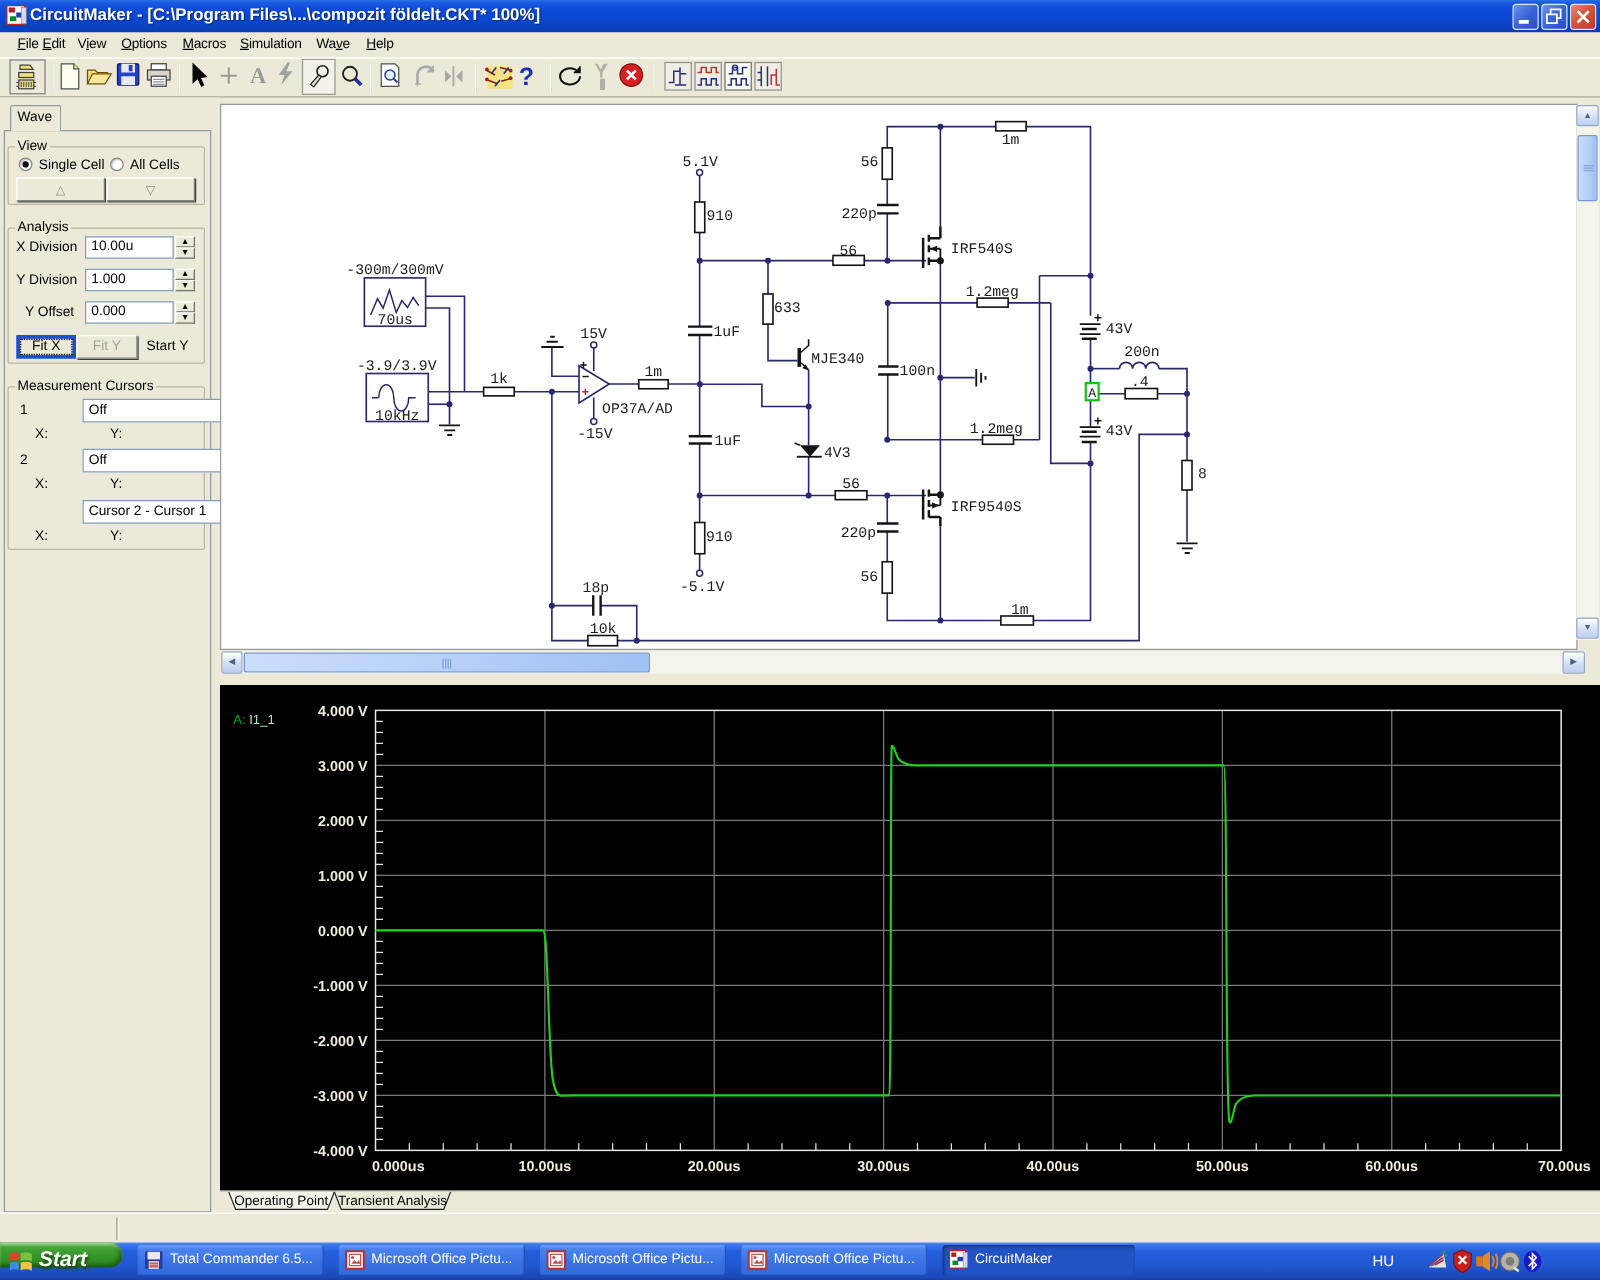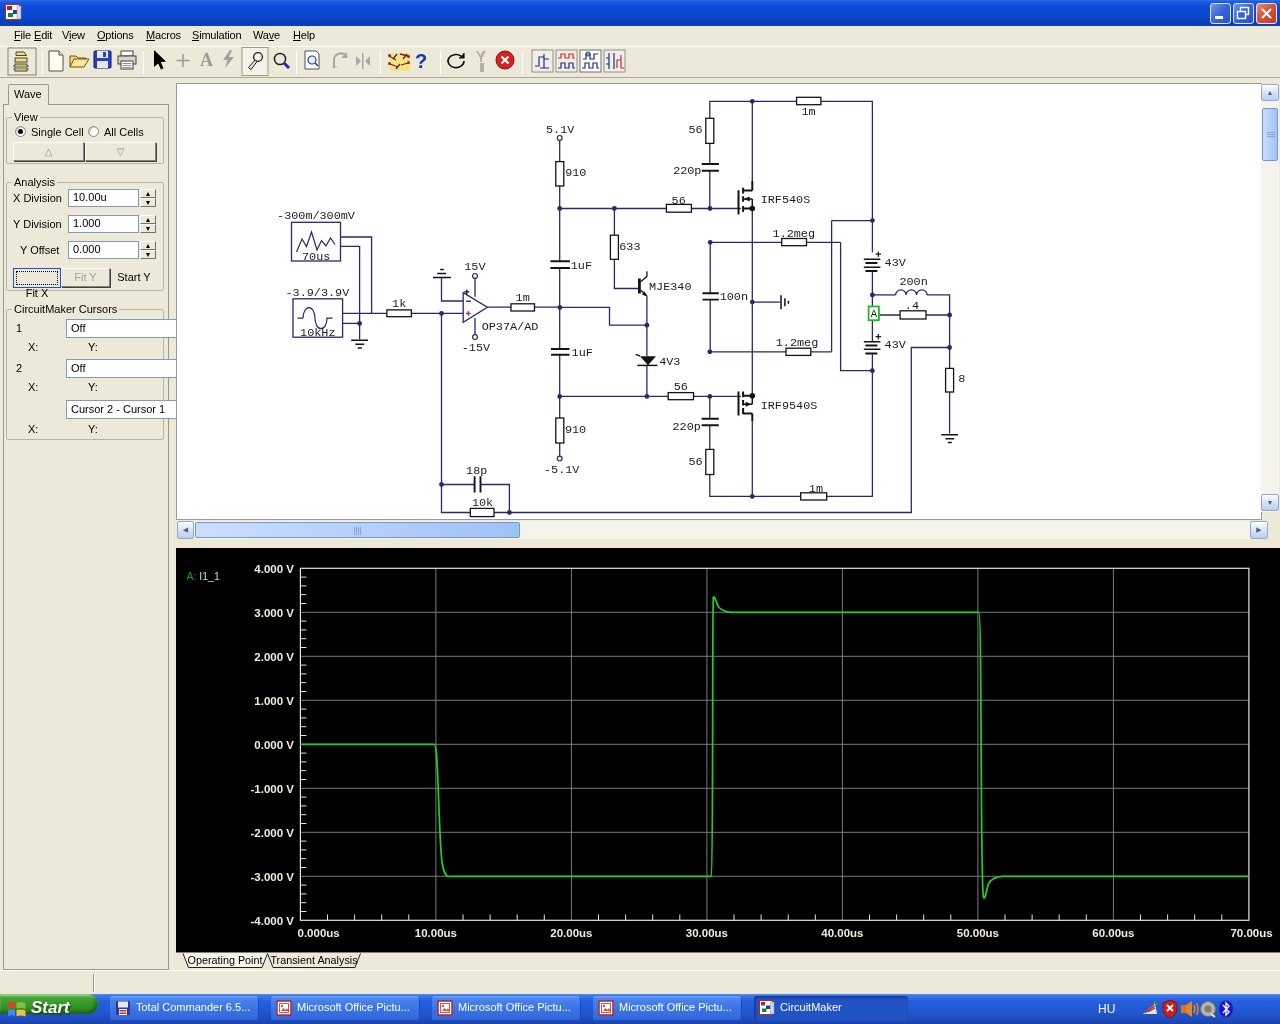--- a/index.html
+++ b/index.html
@@ -61,20 +61,21 @@
 </style></head>
 <body>
 <div id="titlebar" class="abs">
  <svg class="abs" style="left:5px;top:4px" width="17" height="17" viewBox="0 0 17 17">
   <rect x="0.5" y="0.5" width="14" height="15" fill="#fff" stroke="#c02020"></rect>
   <rect x="2" y="2" width="5" height="4" fill="#b02020"></rect>
   <rect x="8" y="6" width="5" height="4" fill="#1a3ab0"></rect>
   <rect x="3" y="9" width="5" height="4" fill="#0a8a30"></rect>
   <rect x="12" y="2" width="4" height="13" fill="#d8d8e8" stroke="#888" stroke-width="0.5"></rect>
  </svg>
+ <div class="ttl">CircuitMaker - [C:\Program Files\...\compozit földelt.CKT* 100%]</div>
  <div class="wbtn" id="bmin" style="left:1210px"><svg width="19" height="19">
         <rect x="4" y="12" width="8" height="3" fill="#fff"></rect>
       </svg></div>
  <div class="wbtn" id="bmax" style="left:1233px"><svg width="19" height="19">
         <rect x="6.5" y="3.5" width="8" height="7" fill="none" stroke="#fff" stroke-width="1.4"></rect>
         <rect x="3.5" y="7.5" width="8" height="7" fill="#3b63d8" stroke="#fff" stroke-width="1.4"></rect>
       </svg></div>
  <div class="wbtn" id="bclose" style="left:1256px"><svg width="19" height="19">
         <path d="M5 5 L14 14 M14 5 L5 14" stroke="#fff" stroke-width="2"></path>
       </svg></div>
@@ -220,25 +221,25 @@
  <div class="spin" style="left:140px;top:111px">▲</div>
     <div class="spin" style="left:140px;top:120px">▼</div>
  <div class="lbl" style="left:13px;top:140px">Y Division</div>
  <div class="txt" style="left:68px;top:137px;width:71px;height:18px">1.000</div>
  <div class="spin" style="left:140px;top:137px">▲</div>
     <div class="spin" style="left:140px;top:146px">▼</div>
  <div class="lbl" style="left:20px;top:166px">Y Offset</div>
  <div class="txt" style="left:68px;top:163px;width:71px;height:18px">0.000</div>
  <div class="spin" style="left:140px;top:163px">▲</div>
     <div class="spin" style="left:140px;top:172px">▼</div>
- <div class="btn3d" style="left:13px;top:190px;width:48px;height:19px;border:1px solid #1d4ed8;box-shadow:inset 0 0 0 1px #ECE9D8;outline:1px dotted #000;outline-offset:-4px;padding-top:18px">Fit X</div>
+ <div class="btn3d" style="left:13px;top:190px;width:48px;height:19px;border:3px solid #1d4ed8;box-shadow:inset 0 0 0 1px #ECE9D8;outline:1px dotted #000;outline-offset:-4px;padding-top:0">Fit X</div>
  <div class="btn3d" style="left:61px;top:190px;width:49px;height:19px;color:#A0A098;padding-top:2px">Fit Y</div>
  <div class="abs" style="left:110px;top:190px;width:48px;height:19px;font-size:11px;text-align:center;padding-top:3px">Start Y</div>
  <fieldset style="left:6px;top:225px;width:158px;height:137px">
-      <legend>CircuitMaker Cursors</legend>
+      <legend>Measurement Cursors</legend>
     </fieldset>
  <div class="lbl" style="left:16px;top:244px">1</div>
  <div class="combo" style="left:26px;top:241px;width:131px;height:19px">
       <span style="position:absolute;left:4px;top:2px">Off</span>
       <span class="ar">▼</span>
     </div>
  <div class="lbl" style="left:28px;top:263px">X:</div>
     <div class="lbl" style="left:88px;top:263px">Y:</div>
  <div class="lbl" style="left:16px;top:284px">2</div>
  <div class="combo" style="left:26px;top:281px;width:131px;height:19px">

